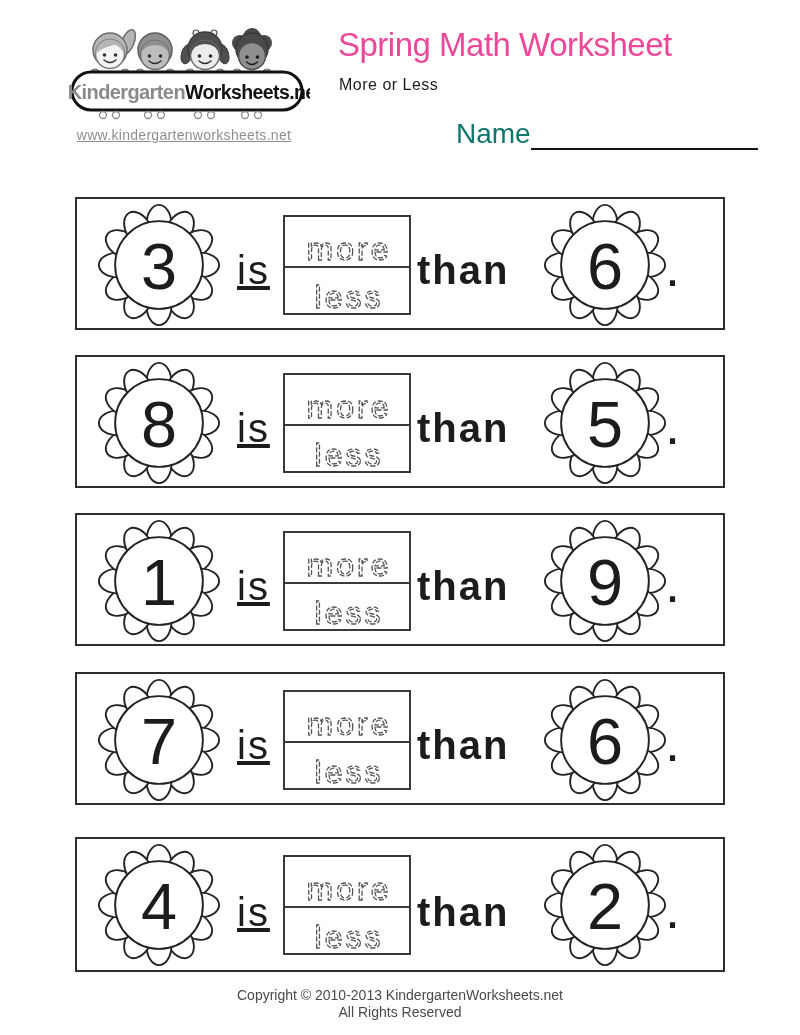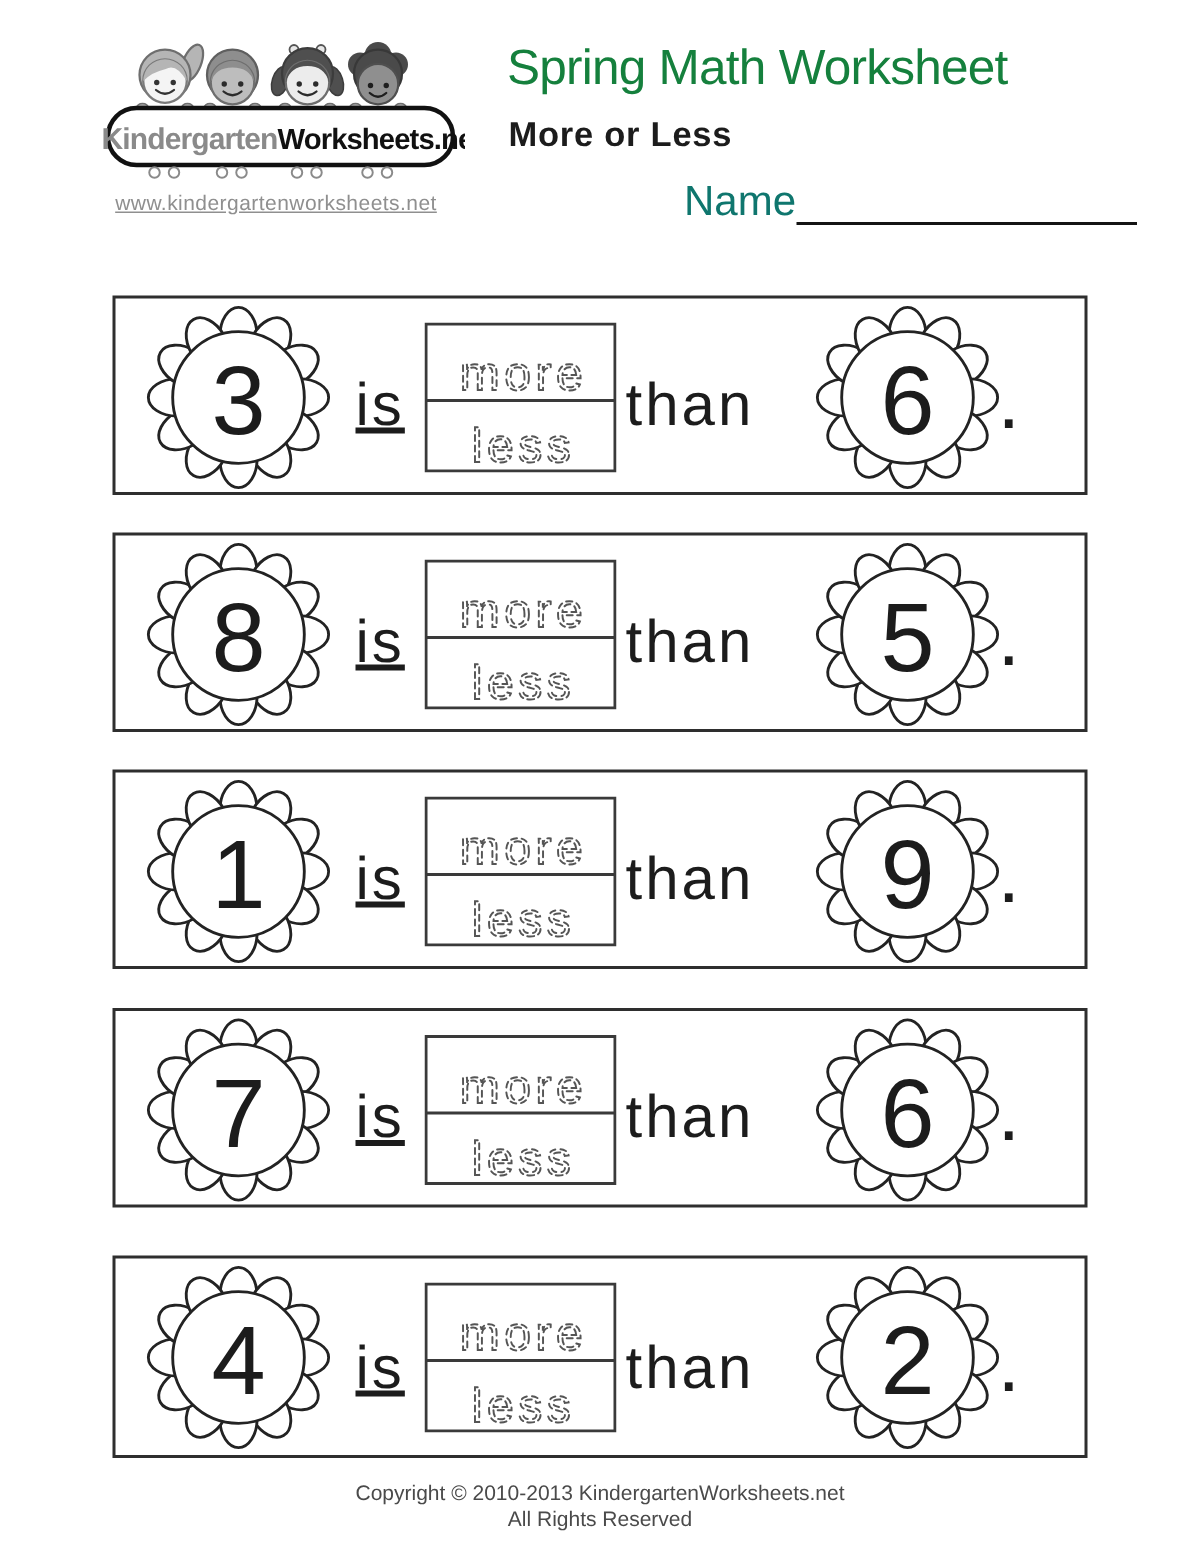--- a/index.html
+++ b/index.html
@@ -11,24 +11,24 @@
   }
   
   .logo-svg { position:absolute; left:58px; top:16px; width:252px; height:110px; }
   .website {
     position:absolute; left:58px; top:127px; width:252px; text-align:center;
     font-size:14px; color:#8f8f8f; letter-spacing:.3px;text-decoration:underline;
   }
   
   .title {
     position:absolute; left:338px; top:26px; font-size:33px; letter-spacing:-.5px;
-    color:#15803d;
+    color:#ec4899;
   }
   .subtitle {
-    position:absolute; left:339px; top:76px; font-size:23px; font-weight:700;
+    position:absolute; left:339px; top:76px; font-size:16px; font-weight:400;
     letter-spacing:.5px;
   }
   .name-row { position:absolute; left:443px; top:118px; display:flex; align-items:flex-end; }
   .name-label { font-size:28px; color:#0f766e;margin-left:13px; }
   .name-line {
     display:inline-block; width:227px; height:30px;
     border-bottom:2px solid #141414;
   }
   .instructions {
     position:absolute; top:164px; left:0; width:100%; text-align:center;
@@ -43,21 +43,21 @@
   .wrow.r4 { top:672px; } .wrow.r5 { top:837px; height:135px; }
   .flower { position:absolute; top:4px; width:124px; height:124px; }
   .flower.left  { left:20px; }
   .flower.right { left:466px; }
   .flower-num {
     font-family:"Liberation Sans", sans-serif; font-size:68px; fill:#1c1c1c;
     text-anchor:middle; dominant-baseline:central;
   }
   .word { position:absolute; bottom:38px; font-size:40px; letter-spacing:2px; color:#1c1c1c; line-height:1; }
   .word.is   { left:160px;text-decoration:underline; }
-  .word.than { left:340px; }
+  .word.than { left:340px;font-weight:bold; }
   .word.period { left:588px; bottom:34px; font-size:54px; }
   .mlbox { position:absolute; left:206px; top:16px; width:128px; height:100px; }
   .trace {
     font-family:"Liberation Sans", sans-serif; font-size:32px; letter-spacing:3px;
     text-anchor:middle; fill:none; stroke:#555; stroke-width:1.3;
     stroke-dasharray:4 3; stroke-linecap:round;
   }
   
   .footer {
     position:absolute; top:987px; left:0; width:100%; text-align:center;

